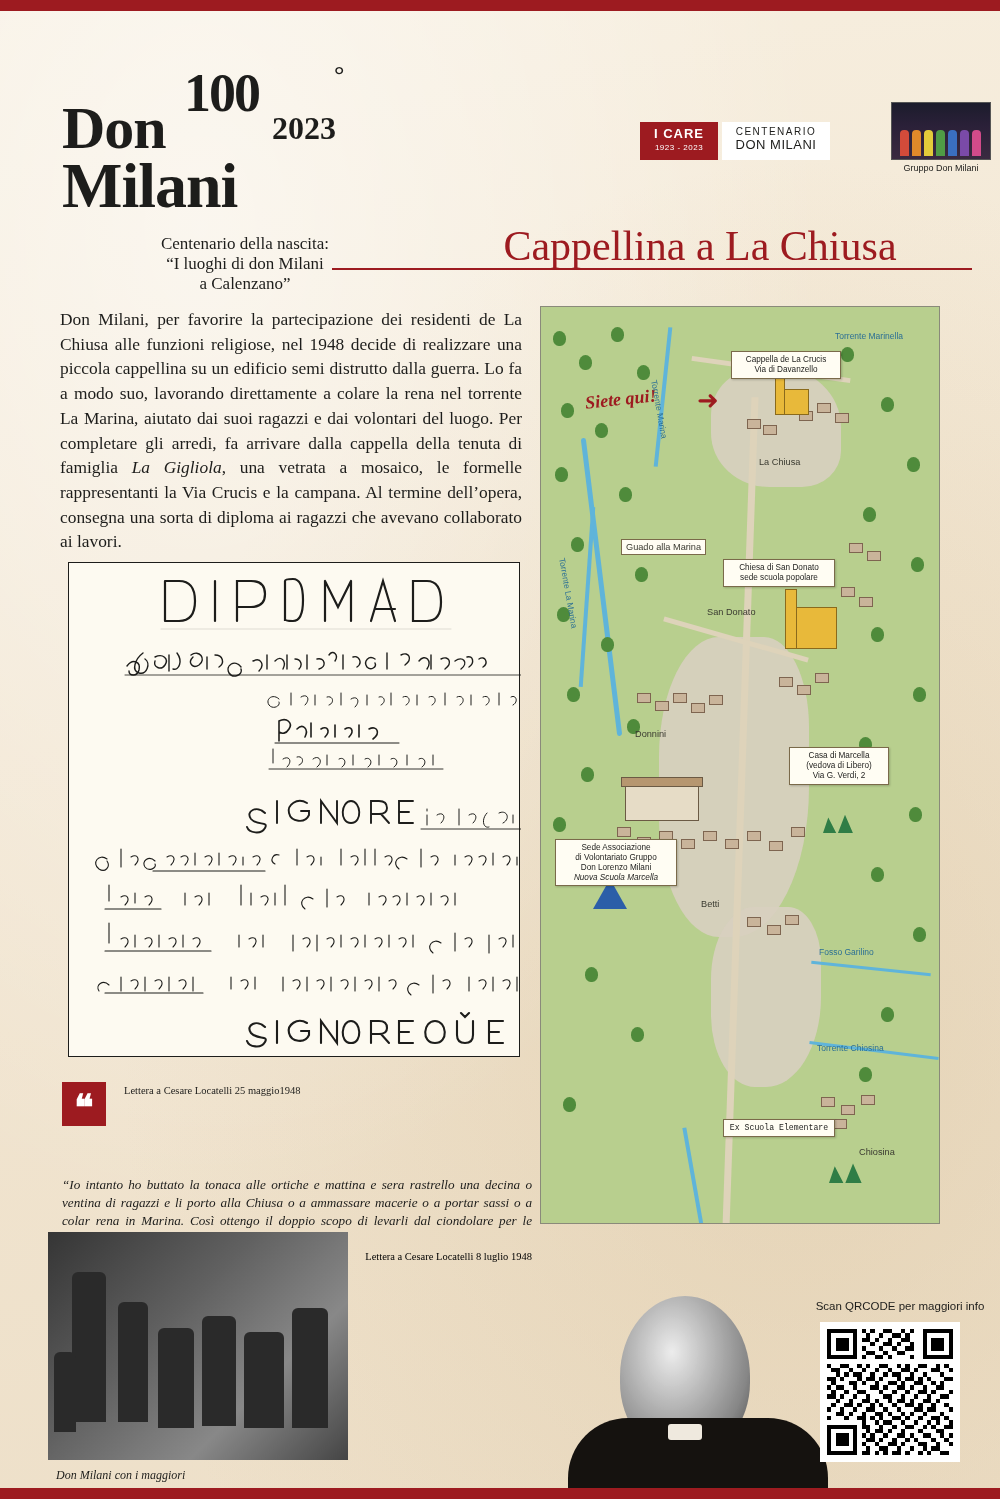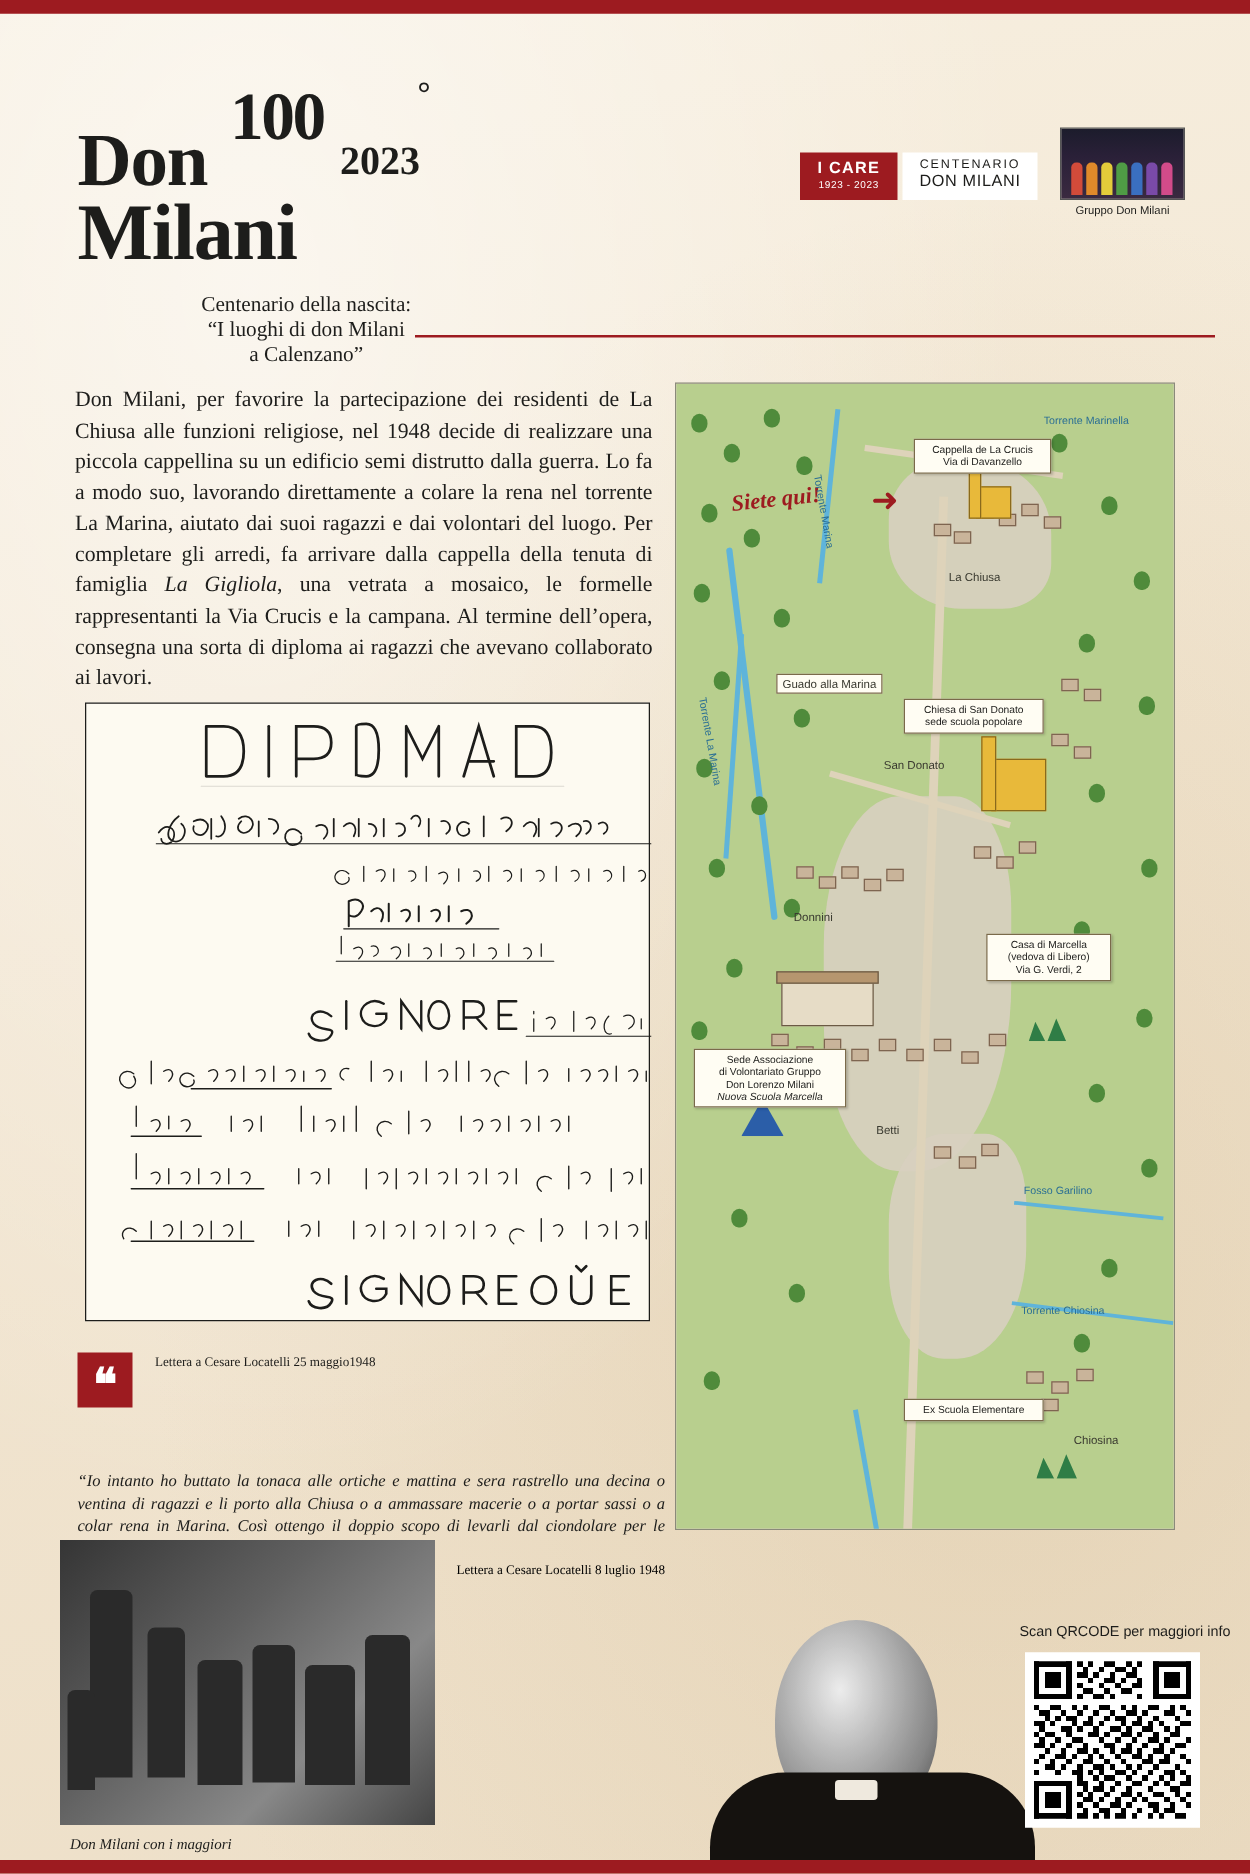--- a/index.html
+++ b/index.html
@@ -95,21 +95,21 @@
 
   .centenario-logo {
     position:absolute; left:722px; top:82px;
     background:#fff; width:108px; height:38px;
     text-align:center; padding-top:4px;
     font-family:"Liberation Sans", sans-serif; color:#1d1d1b;
   }
   .centenario-logo .t1 { font-size:10px; letter-spacing:1.5px; }
   .centenario-logo .t2 { font-size:13px; font-weight:normal; letter-spacing:0.5px; }
 
-  .gruppo { position:absolute; left:848px; top:62px; width:100px; text-align:center; }
+  .gruppo { position:absolute; left:891px; top:62px; width:100px; text-align:center; }
   .gruppo .pic {
     width:100px; height:58px;
     background:linear-gradient(180deg,#1c1c2c 0%, #2a2038 40%, #3a2a40 100%);
     border:1px solid #555; position:relative; overflow:hidden;
   }
   .gruppo .pic .f {
     position:absolute; bottom:3px; width:9px; height:26px; border-radius:4px 4px 0 0;
   }
   .gruppo .cap { font-size:9px; color:#1d1d1b; margin-top:3px; font-family:"Liberation Sans", sans-serif; }
 
@@ -269,20 +269,21 @@
         <div class="f" style="left:20px;background:#e08a2a;"></div>
         <div class="f" style="left:32px;background:#e3cc3a;"></div>
         <div class="f" style="left:44px;background:#4f9c45;"></div>
         <div class="f" style="left:56px;background:#3a6fc0;"></div>
         <div class="f" style="left:68px;background:#7a4aa8;"></div>
         <div class="f" style="left:80px;background:#d24b8a;"></div>
       </div>
       <div class="cap">Gruppo Don Milani</div>
     </div>
 
+    <div class="title-main">Cappellina a La Chiusa</div>
     <div class="title-rule"></div>
   </div>
 
   <div class="intro">
     <span>Don Milani, per favorire la partecipazione dei residenti de La Chiusa alle funzioni religiose, nel 1948 decide di realizzare una piccola cappellina su un edificio semi distrutto dalla guerra. Lo fa a modo suo, lavorando direttamente a colare la rena nel torrente La Marina, aiutato dai suoi ragazzi e dai volontari del luogo. Per completare gli arredi, fa arrivare dalla cappella della tenuta di famiglia </span><i>La Gigliola</i><span>, una vetrata a mosaico, le formelle rappresentanti la Via Crucis e la campana. Al termine dell’opera, consegna una sorta di diploma ai ragazzi che avevano collaborato ai lavori.</span>
   </div>
 
   <div class="diploma">
     <svg width="452" height="492" viewBox="0 0 452 492" xmlns="http://www.w3.org/2000/svg">
       <g fill="none" stroke="#1d1d1b" stroke-width="1.4" stroke-linecap="round">
@@ -759,21 +760,21 @@
       <span>Casa di Marcella</span><br>
       <span>(vedova di Libero)</span><br>
       <span>Via G. Verdi, 2</span>
     </div>
     <div class="callout" style="left:14px; top:532px; width:122px;">
       <span>Sede Associazione</span><br>
       <span>di Volontariato Gruppo</span><br>
       <span>Don Lorenzo Milani</span><br>
       <i>Nuova Scuola Marcella</i>
     </div>
-    <div class="callout" style="left:182px; top:812px; width:112px;">
+    <div class="callout" style="left:182px; top:812px; width:112px;font-family:Liberation Mono, monospace;">
       <span>Ex Scuola Elementare</span>
     </div>
 
     <div class="wlabel" style="left:294px; top:24px;">Torrente Marinella</div>
     <div class="label" style="left:218px; top:150px;">La Chiusa</div>
     <div class="label" style="left:80px; top:232px; background:#fffdf3; border:1px solid #7a6a4a; padding:2px 4px;">Guado alla Marina</div>
     <div class="label" style="left:166px; top:300px;">San Donato</div>
     <div class="label" style="left:94px; top:422px;">Donnini</div>
     <div class="label" style="left:160px; top:592px;">Betti</div>
     <div class="wlabel" style="left:278px; top:640px;">Fosso Garilino</div>

